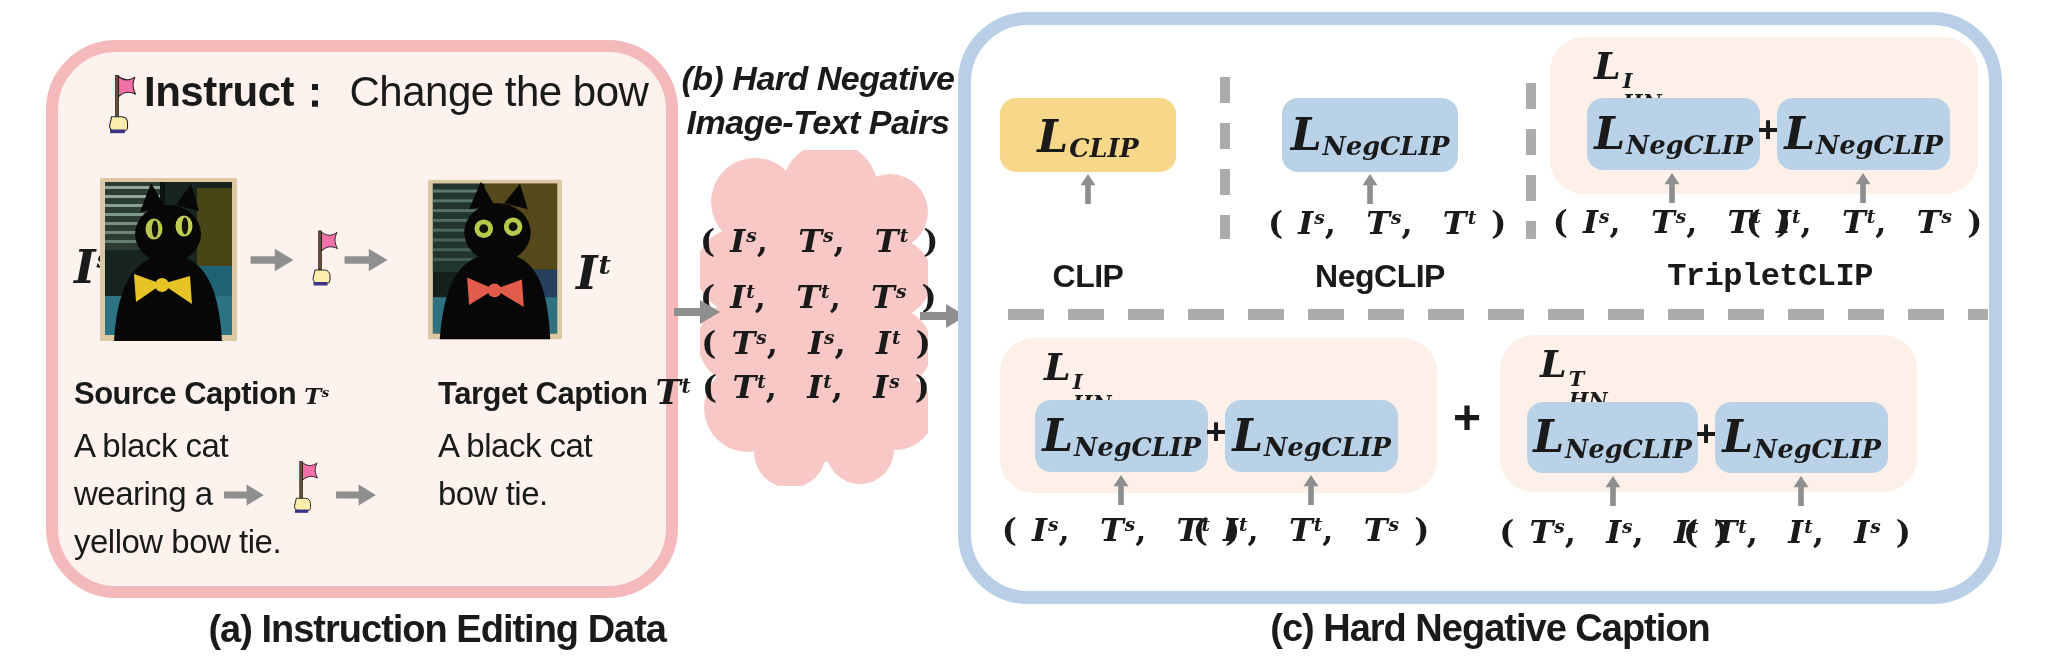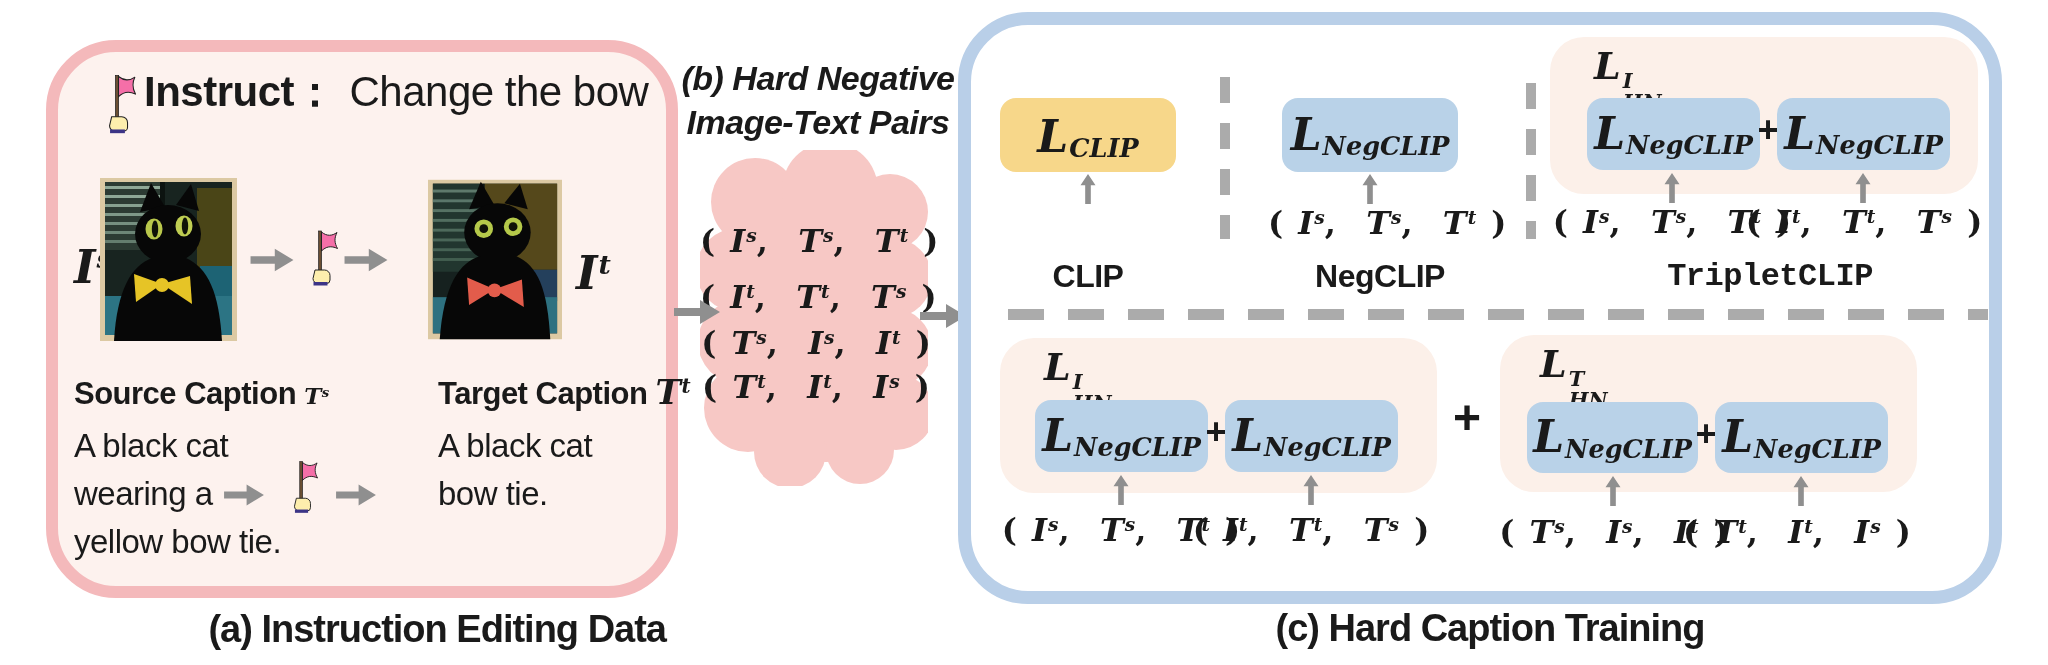--- a/index.html
+++ b/index.html
@@ -344,15 +344,15 @@
   </div>
   <div class="abs" style="left:1792px;top:476px;">
     <svg viewBox="0 0 18 32" width="18" height="30">
         <polygon points="9,0 17,12 12,12 12,32 6,32 6,12 1,12" fill="#8f8f8f"></polygon>
       </svg>
   </div>
   <div class="abs tuple" style="left:1494px;top:513px;width:240px;">(&nbsp;<span class="m">T<sup>s</sup></span>,&nbsp; <span class="m">I<sup>s</sup></span>,&nbsp; <span class="m">I<sup>t</sup></span>&nbsp;)</div>
   <div class="abs tuple" style="left:1677px;top:513px;width:240px;">(&nbsp;<span class="m">T<sup>t</sup></span>,&nbsp; <span class="m">I<sup>t</sup></span>,&nbsp; <span class="m">I<sup>s</sup></span>&nbsp;)</div>
 
 
-  <div class="abs caption-main" style="left:1160px;top:607px;width:660px;">(c) Hard Caption Training</div>
+  <div class="abs caption-main" style="left:1160px;top:607px;width:660px;">(c) Hard Negative Caption</div>
 
 </div>
 
 </body></html>

